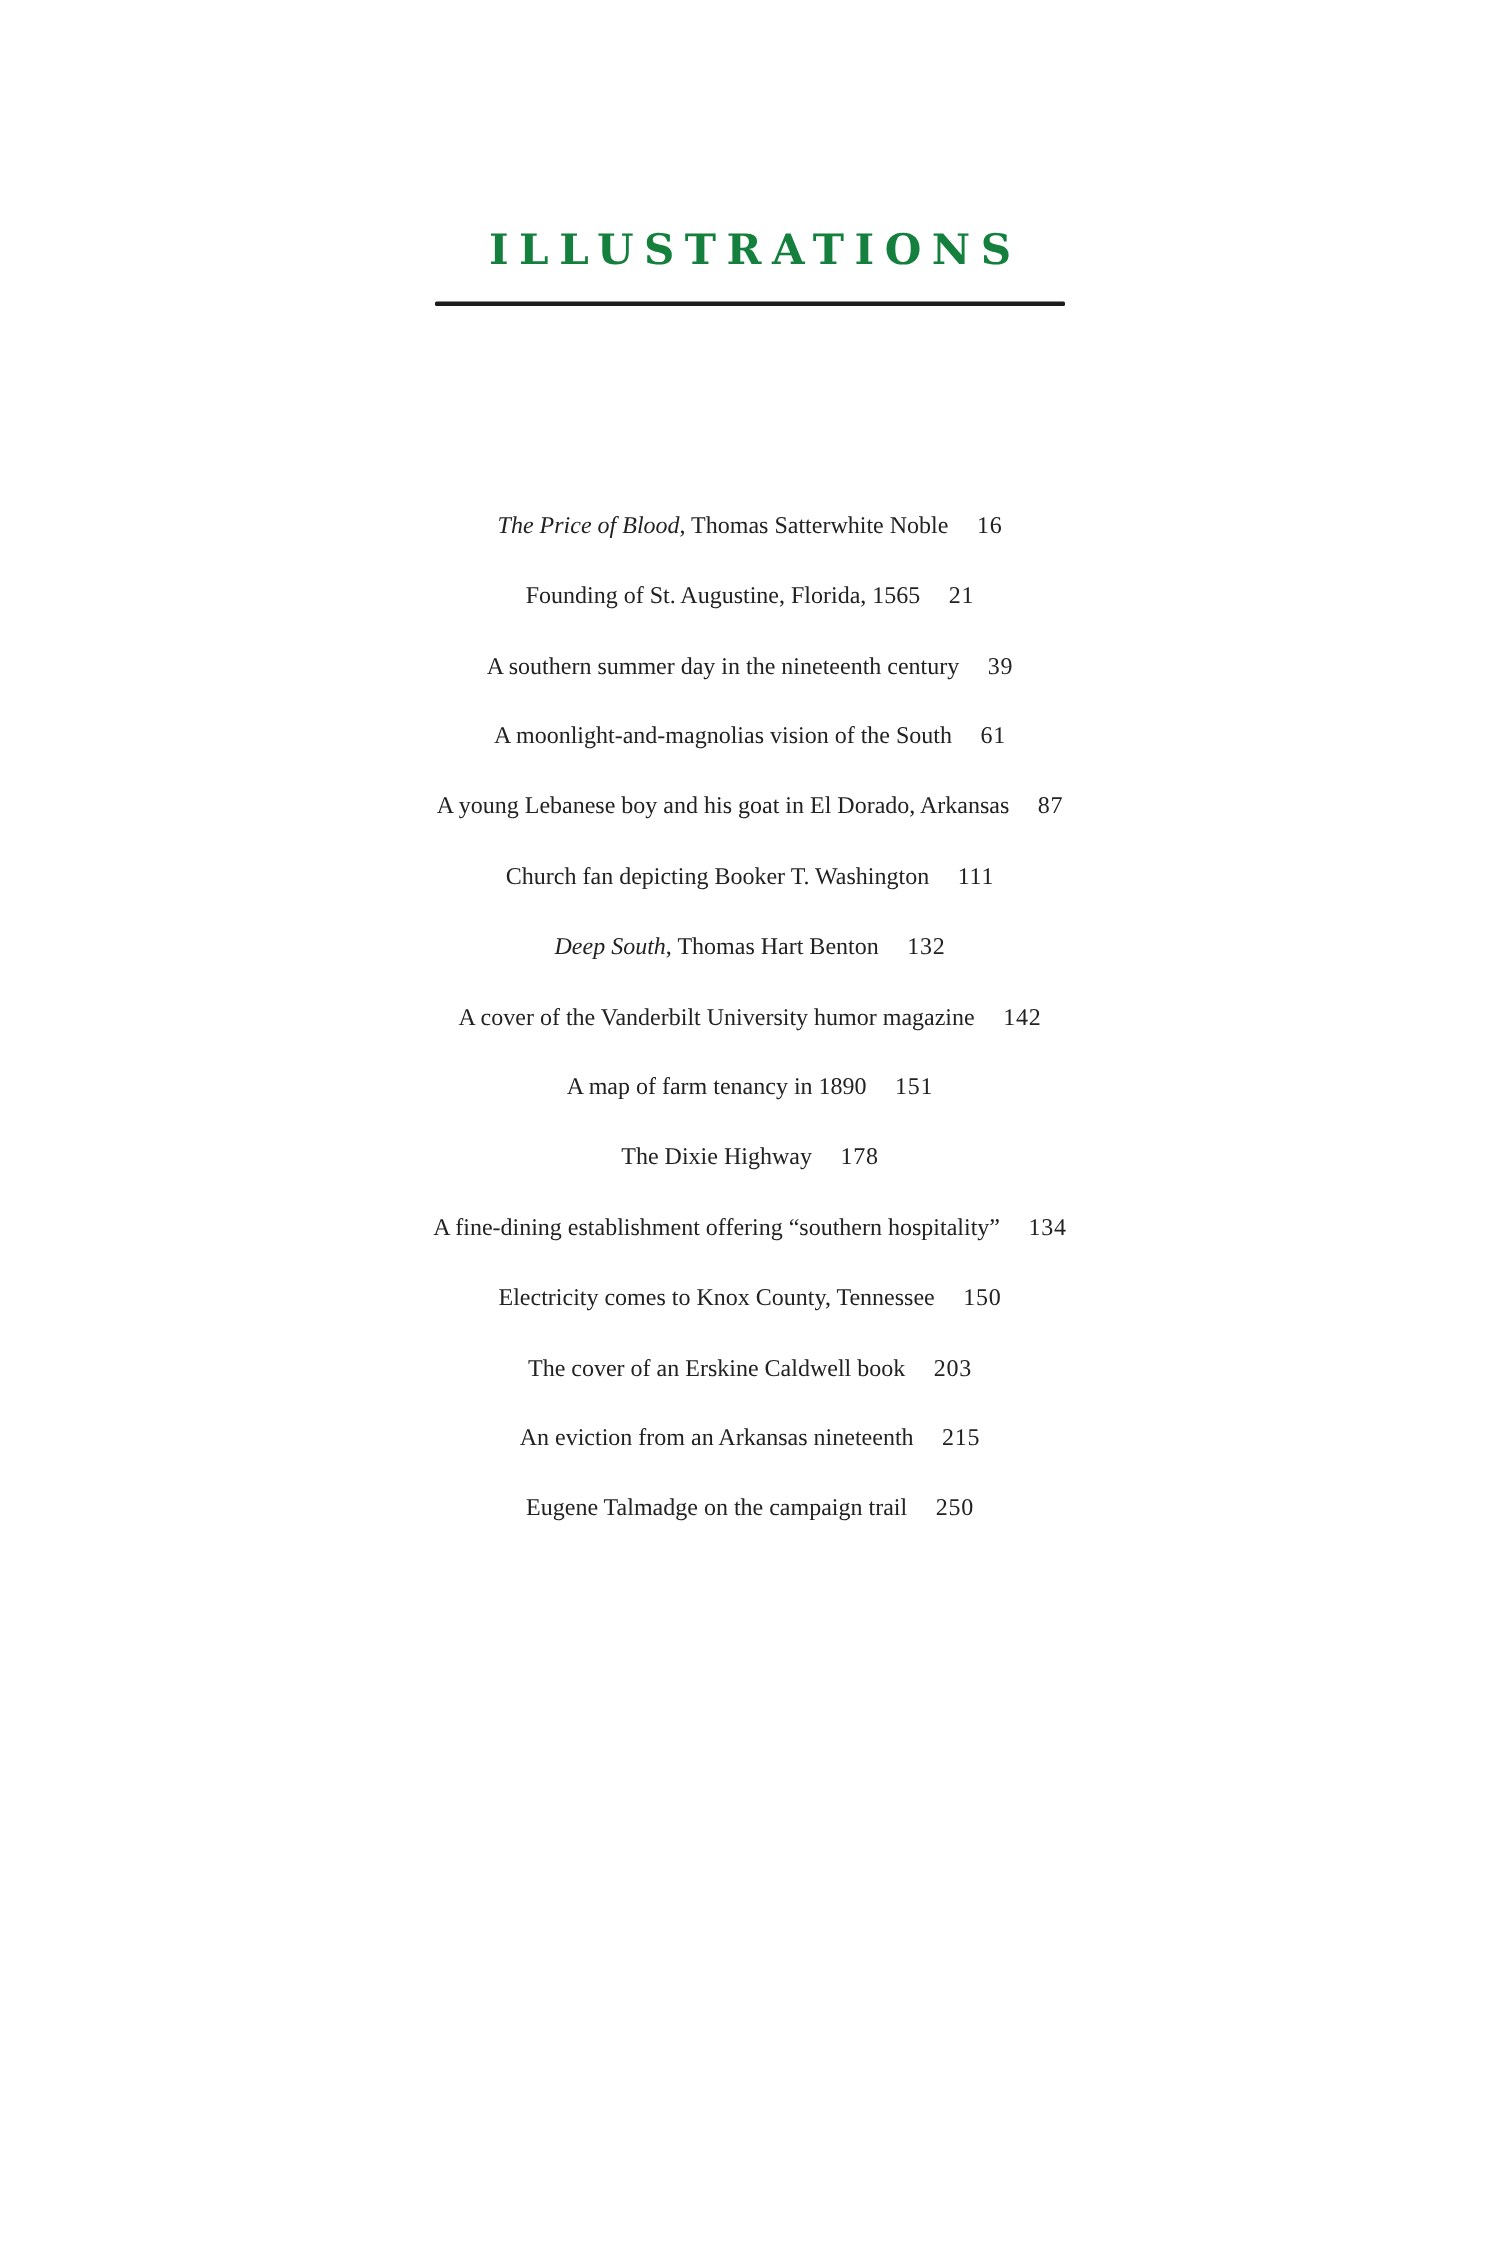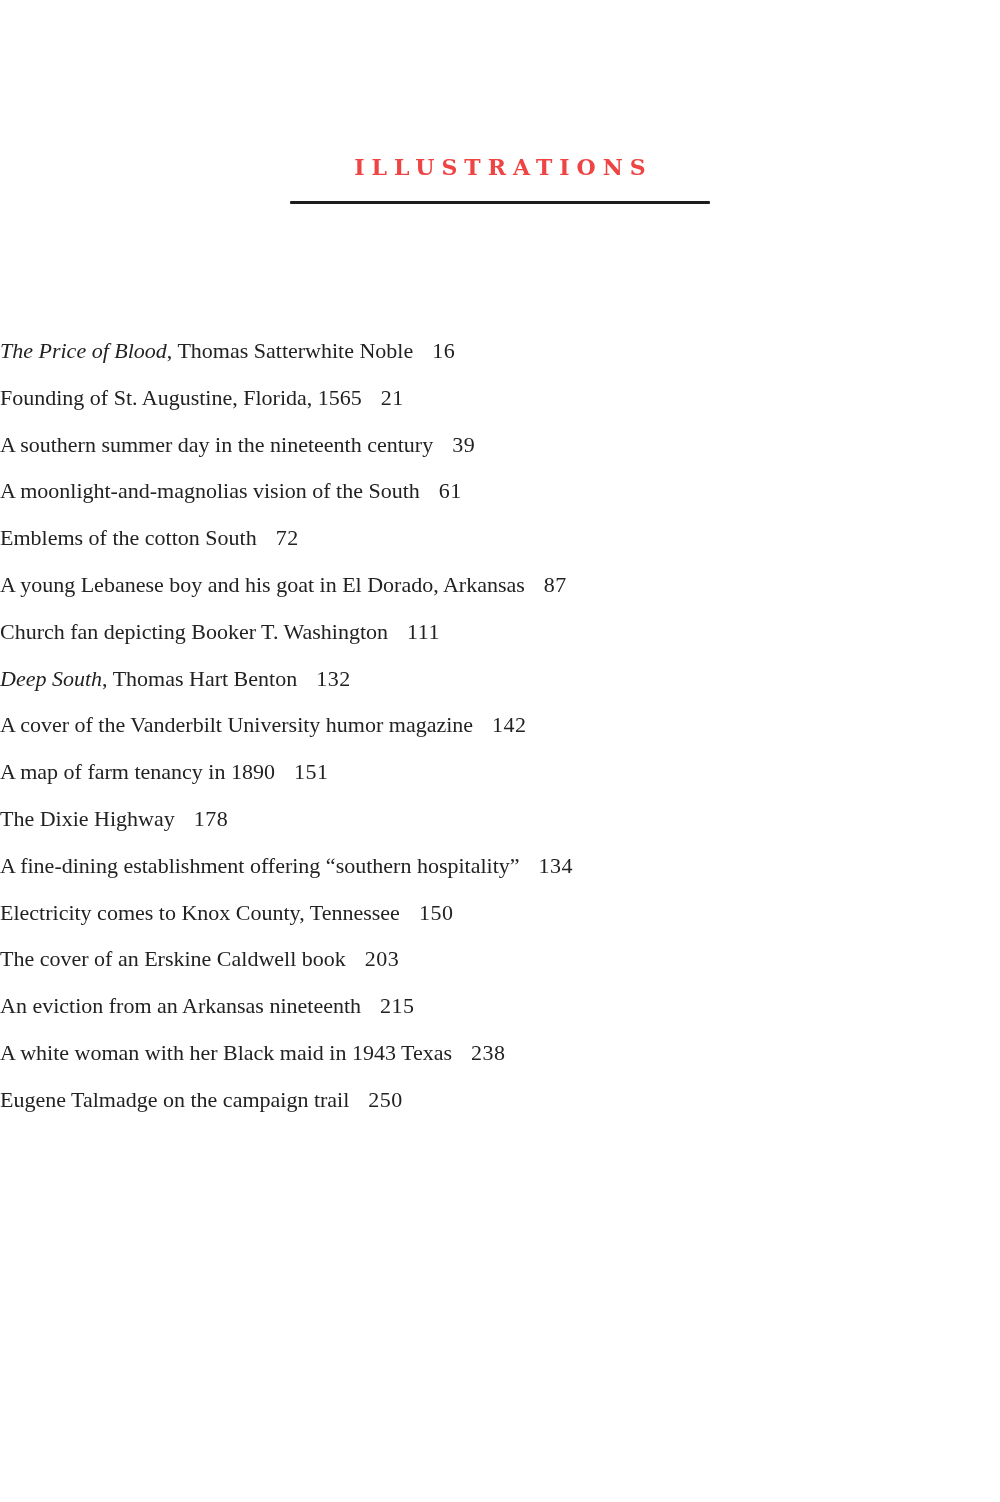--- a/index.html
+++ b/index.html
@@ -16,40 +16,41 @@
     color: #1e1e1e;
     overflow: hidden;
   }
   .heading-block {
     padding-top: 152px;
     text-align: center;
   }
   .page-title {
     font-family: "DejaVu Serif", serif;
     font-weight: 700;
-    font-size: 22px;
+    font-size: 28px;
     line-height: 30px;
     letter-spacing: 7px;
-    color: #ef4444;
+    color: #15803d;
     text-indent: 7px; 
   }
   .title-rule {
     width: 420px;
     height: 3px;
     background: #1c1c1c;
     margin: 19px auto 0 auto;
     border-radius: 1px;
   }
   .illustrations-list {
     margin-top: 124px;
   }
   .row {
     height: 46.8px;
     line-height: 46.8px;
-    font-size: 22px;
+    text-align: center;
+    font-size: 16px;
     color: #222222;
     white-space: nowrap;
   }
   .row .italic {
     font-style: italic;
   }
   .row .page-num {
     display: inline-block;
     margin-left: 19px;
     letter-spacing: 0.5px;
@@ -69,21 +70,20 @@
     <div class="row"><span class="italic">The Price of Blood</span><span class="plain">, Thomas Satterwhite Noble</span><span class="page-num">16</span></div>
 
     <div class="row"><span class="italic"></span><span class="plain">Founding of St. Augustine, Florida, 1565</span><span class="page-num">21</span></div>
 
     <div class="row"><span class="italic"></span><span class="plain">A southern summer day in the nineteenth century</span><span class="page-num">39</span></div>
 
 
     <div class="row"><span class="italic"></span><span class="plain">A moonlight-and-magnolias vision of the South</span><span class="page-num">61</span></div>
 
 
-    <div class="row"><span class="italic"></span><span class="plain">Emblems of the cotton South</span><span class="page-num">72</span></div>
 
     <div class="row"><span class="italic"></span><span class="plain">A young Lebanese boy and his goat in El Dorado, Arkansas</span><span class="page-num">87</span></div>
 
 
     <div class="row"><span class="italic"></span><span class="plain">Church fan depicting Booker T. Washington</span><span class="page-num">111</span></div>
 
     <div class="row"><span class="italic">Deep South</span><span class="plain">, Thomas Hart Benton</span><span class="page-num">132</span></div>
 
     <div class="row"><span class="italic"></span><span class="plain">A cover of the Vanderbilt University humor magazine</span><span class="page-num">142</span></div>
 
@@ -92,18 +92,17 @@
     <div class="row"><span class="italic"></span><span class="plain">The Dixie Highway</span><span class="page-num">178</span></div>
 
     <div class="row"><span class="italic"></span><span class="plain">A fine-dining establishment offering “southern hospitality”</span><span class="page-num">134</span></div>
 
     <div class="row"><span class="italic"></span><span class="plain">Electricity comes to Knox County, Tennessee</span><span class="page-num">150</span></div>
 
     <div class="row"><span class="italic"></span><span class="plain">The cover of an Erskine Caldwell book</span><span class="page-num">203</span></div>
 
     <div class="row"><span class="italic"></span><span class="plain">An eviction from an Arkansas nineteenth</span><span class="page-num">215</span></div>
 
-    <div class="row"><span class="italic"></span><span class="plain">A white woman with her Black maid in 1943 Texas</span><span class="page-num">238</span></div>
 
     <div class="row"><span class="italic"></span><span class="plain">Eugene Talmadge on the campaign trail</span><span class="page-num">250</span></div>
   </div>
 
 </div>
 
 </body></html>

